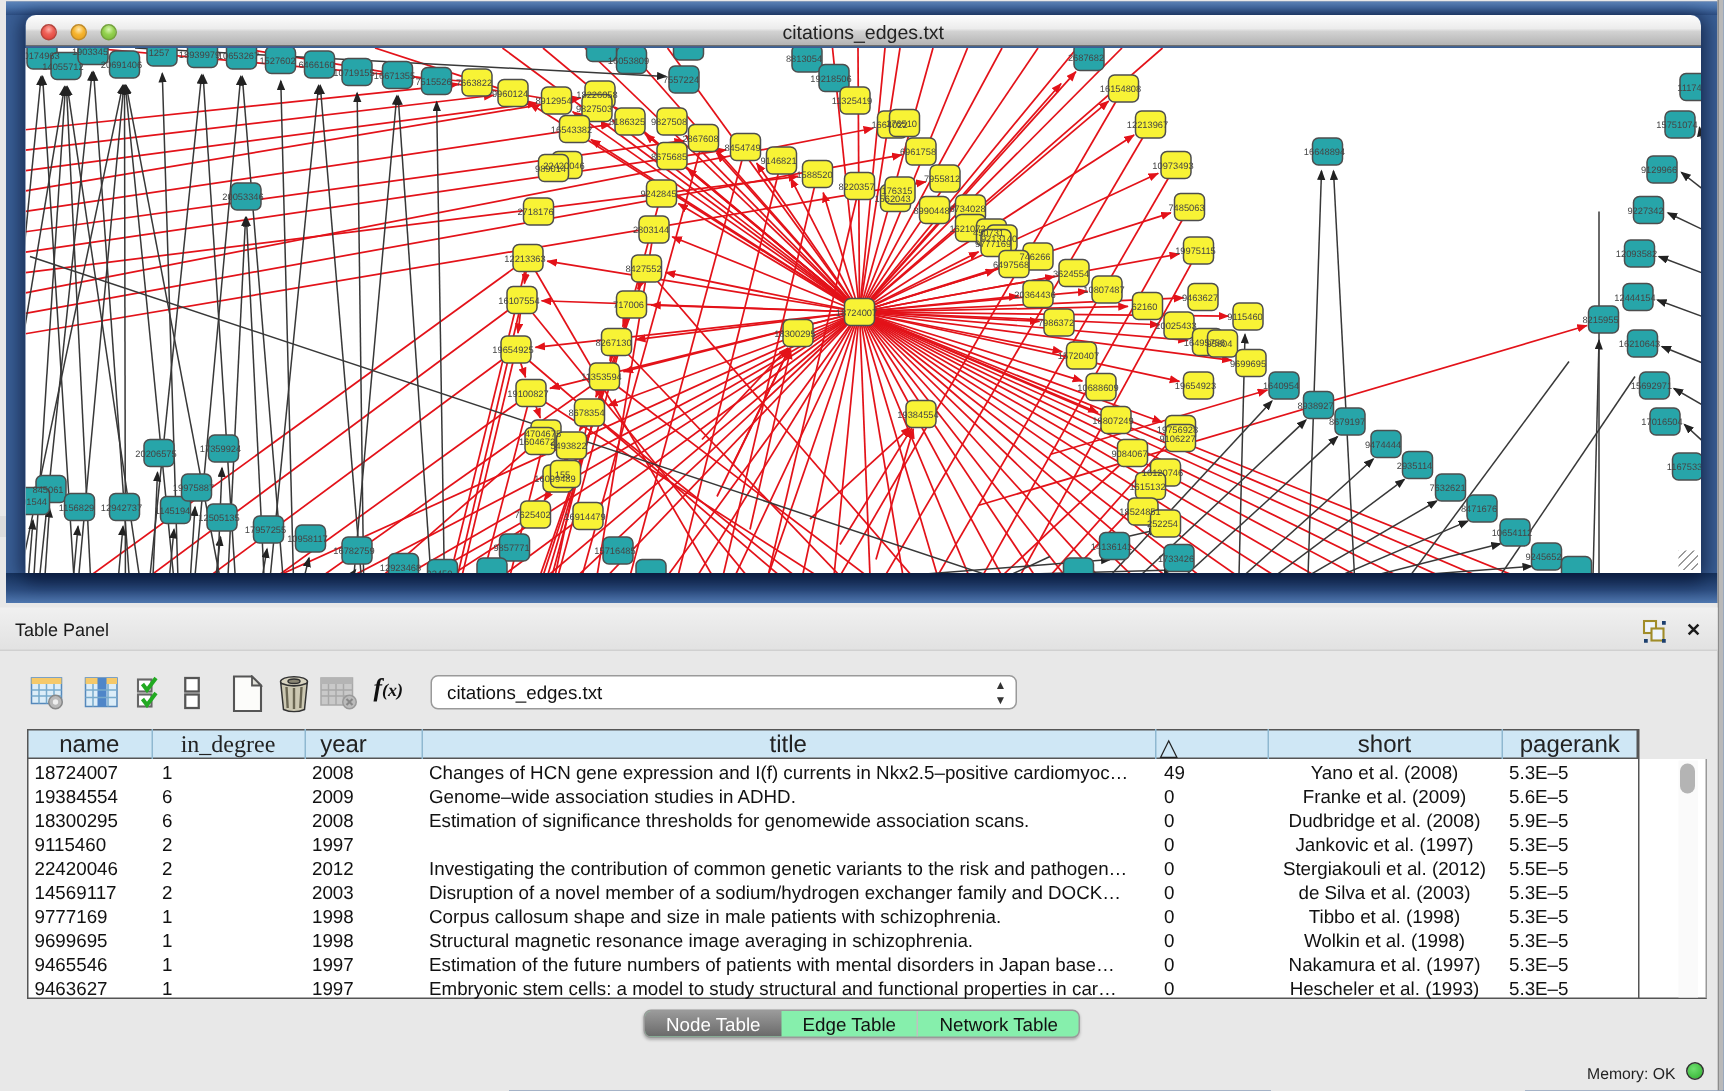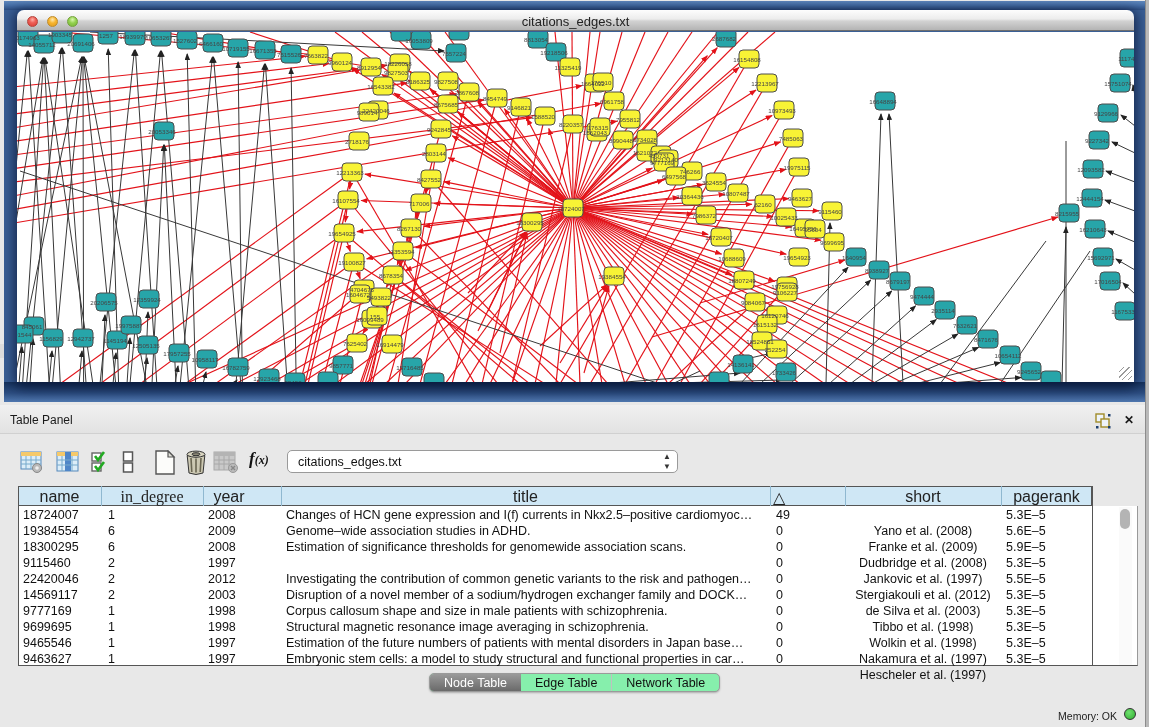--- a/index.html
+++ b/index.html
@@ -35,21 +35,21 @@
 #combo { position:absolute; left:287px; top:450px; width:391px; height:23px; background:#fff;
   border:1px solid #9a9a9a; border-radius:5px; font-size:12.5px; color:#111; padding:4px 0 0 10px; }
 #combo .arr { position:absolute; right:6px; top:1px; font-size:8px; color:#333; line-height:10px; text-align:center; }
 #thead { position:absolute; left:18px; top:486px; width:1074px; height:20px; background:#cfe7f5; border:1px solid #555; }
 .hc { position:absolute; top:488px; font-size:16px; color:#222; text-align:center; }
 #tbl { position:absolute; left:18px; top:506px; width:1120px; height:160px; background:#fff;
   border-left:1px solid #555; border-right:1px solid #999; border-bottom:1px solid #555; }
 .tr { position:absolute; left:18px; width:1080px; height:16px; font-size:12.5px; color:#111; }
 .tr span { position:absolute; top:1px; white-space:nowrap; }
 .c1 { left:5px; } .c2 { left:90px; } .c3 { left:190px; } .c4 { left:268px; }
-.c5 { left:758px; } .c6 { left:827px; width:156px; text-align:center;margin-top:16px; } .c7 { left:988px; }
+.c5 { left:758px; } .c6 { left:827px; width:156px; text-align:center; } .c7 { left:988px; }
 #vscroll { position:absolute; left:1119px; top:507px; width:13px; height:158px; background:#fafafa; }
 #vthumb { position:absolute; left:1120px; top:509px; width:10px; height:20px; background:#b4b4b4; border-radius:5px; }
 #tabs { position:absolute; left:429px; top:673px; height:19px; display:flex;
   border:1px solid #9a9a9a; border-radius:5px; overflow:hidden; background:#86efac;
   box-shadow:0 1px 2px rgba(0,0,0,0.25); }
 #tabs div { font-size:12.5px; padding:2px 14px 0 14px; color:#111; }
 #tabs .sel { background:linear-gradient(180deg,#9a9a9a,#6a6a6a); color:#fff; }
 #tabs .dv { border-left:1px solid #c0c0c0; }
 #mem { position:absolute; right:32px; top:710px; font-size:10.5px; color:#222; }
 #memdot { position:absolute; right:13px; top:708px; width:12px; height:12px; border-radius:50%;
@@ -758,21 +758,21 @@
     <span class="c5">0</span>
     <span class="c6">Nakamura et al. (1997)</span>
 <span class="c7">5.3E–5</span>
   </div>
 <div class="tr" style="top:651px">
 <span class="c1">9463627</span>
     <span class="c2">1</span>
     <span class="c3">1997</span>
 <span class="c4">Embryonic stem cells: a model to study structural and functional properties in car…</span>
     <span class="c5">0</span>
-    <span class="c6">Hescheler et al. (1997)</span>
+    <span class="c6">Hescheler et al. (1993)</span>
 <span class="c7">5.3E–5</span>
   </div>
 <div id="vscroll"></div>
 <div id="vthumb"></div>
 <div id="tblr"></div>
 
 <div id="tabs">
   <div class="sel">Node Table</div>
     <div>Edge Table</div>
     <div class="dv">Network Table</div>

